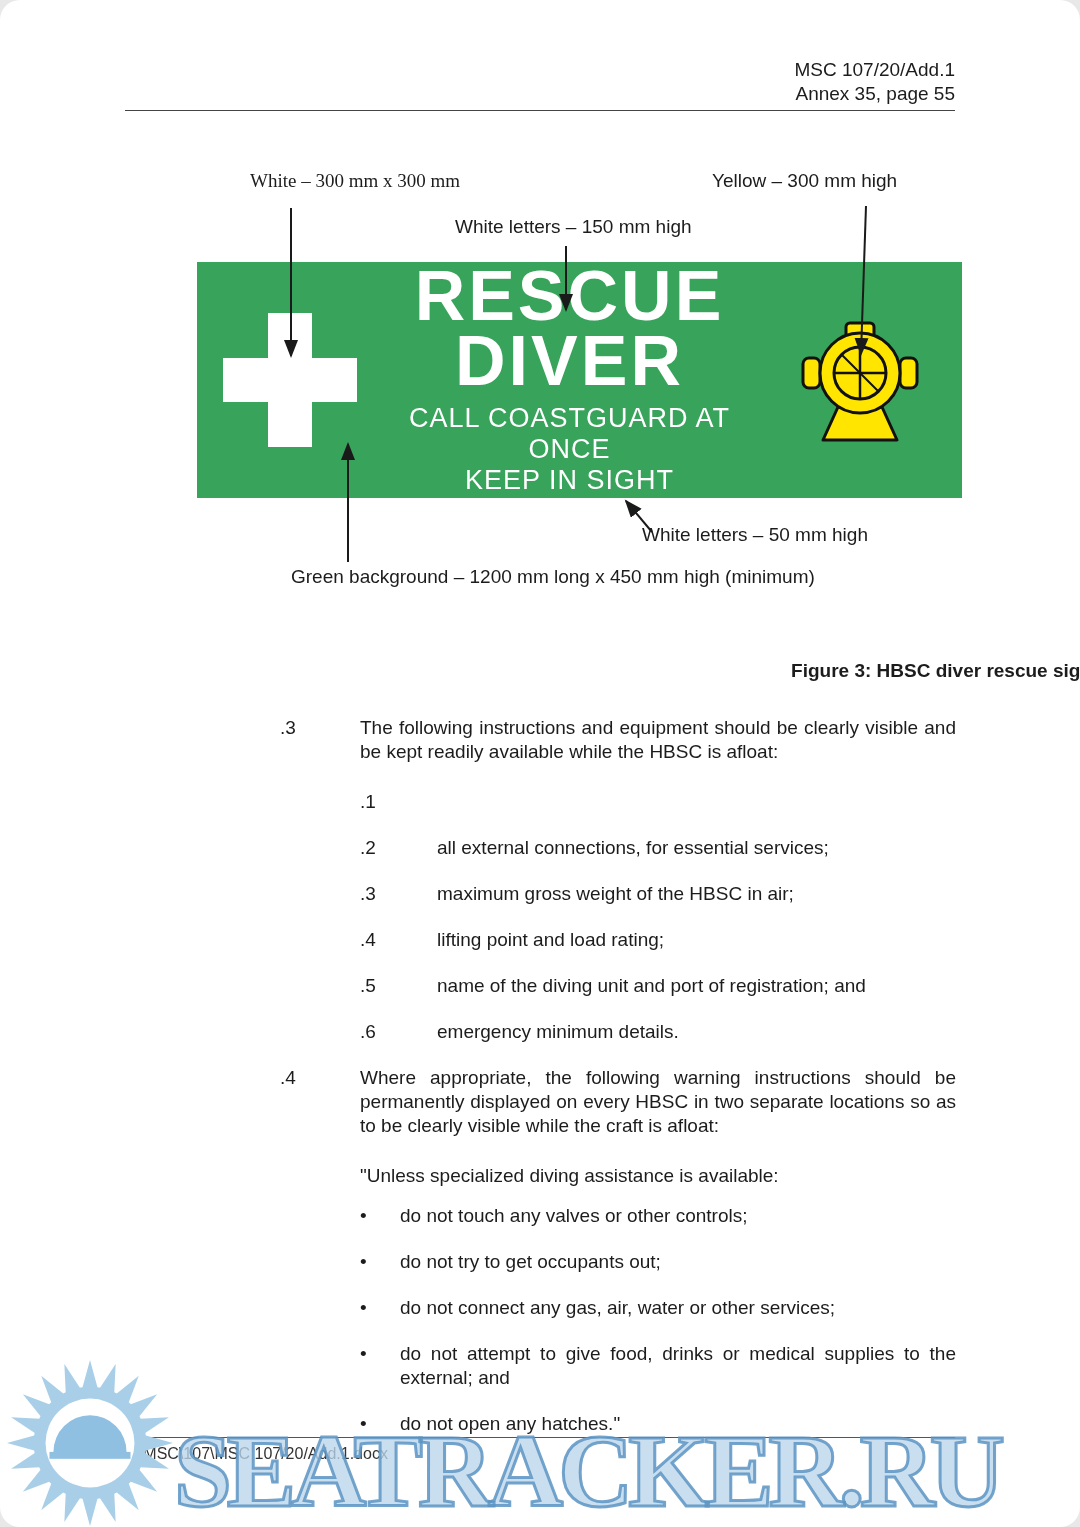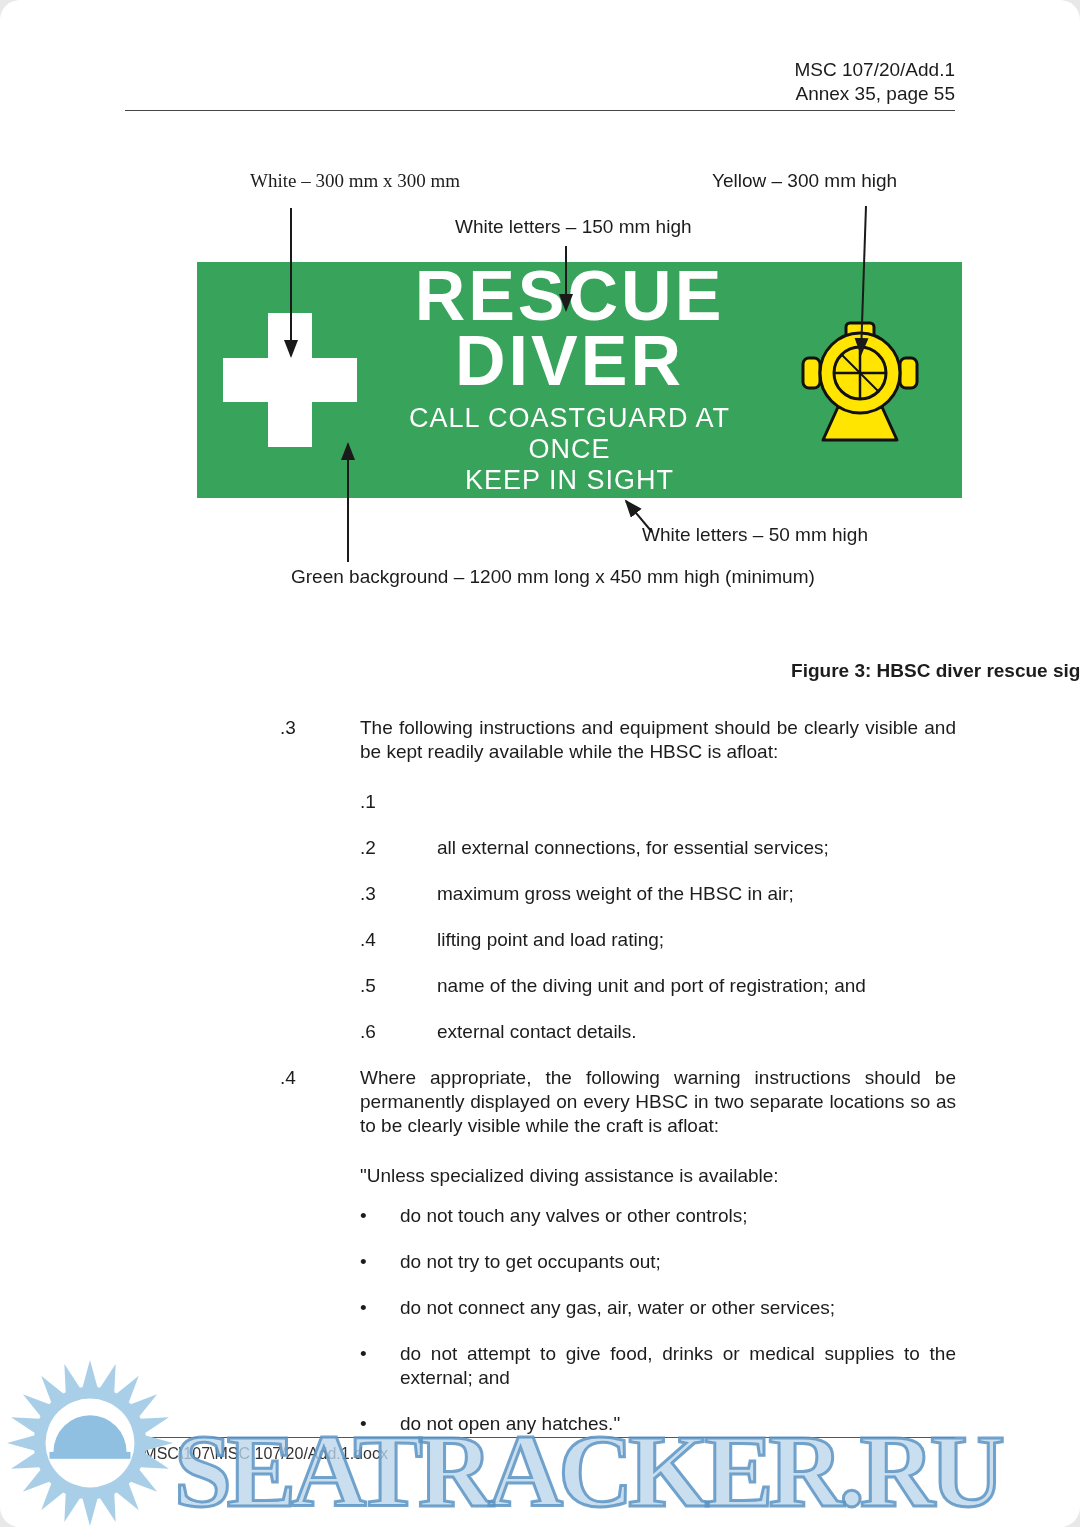--- a/index.html
+++ b/index.html
@@ -156,21 +156,21 @@
       <div class="subitem">
         <span>.4</span>
         <span>lifting point and load rating;</span>
       </div>
       <div class="subitem">
         <span>.5</span>
         <span>name of the diving unit and port of registration; and</span>
       </div>
       <div class="subitem">
         <span>.6</span>
-        <span>external contact details.</span>
+        <span>emergency minimum details.</span>
       </div>
     </div>
 
     <div class="para">
       <span class="pnum">.4</span>
       <span class="ptext">Where appropriate, the following warning instructions should be permanently displayed on every HBSC in two separate locations so as to be clearly visible while the craft is afloat:</span>
     </div>
 
     <div class="intro">"Unless specialized diving assistance is available:</div>
 

